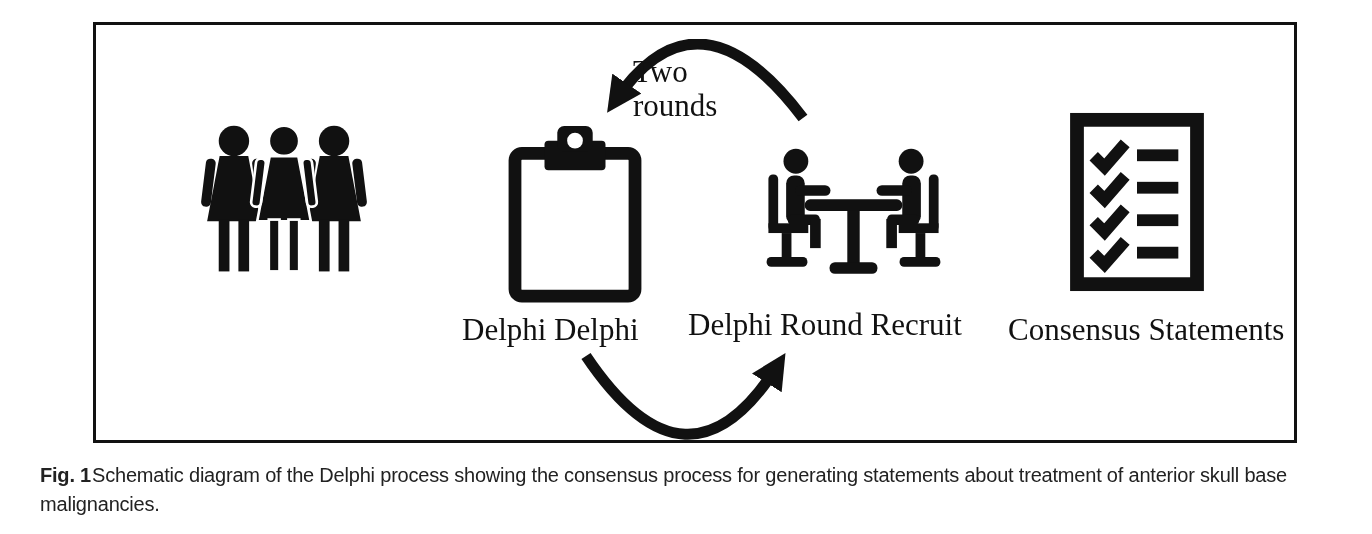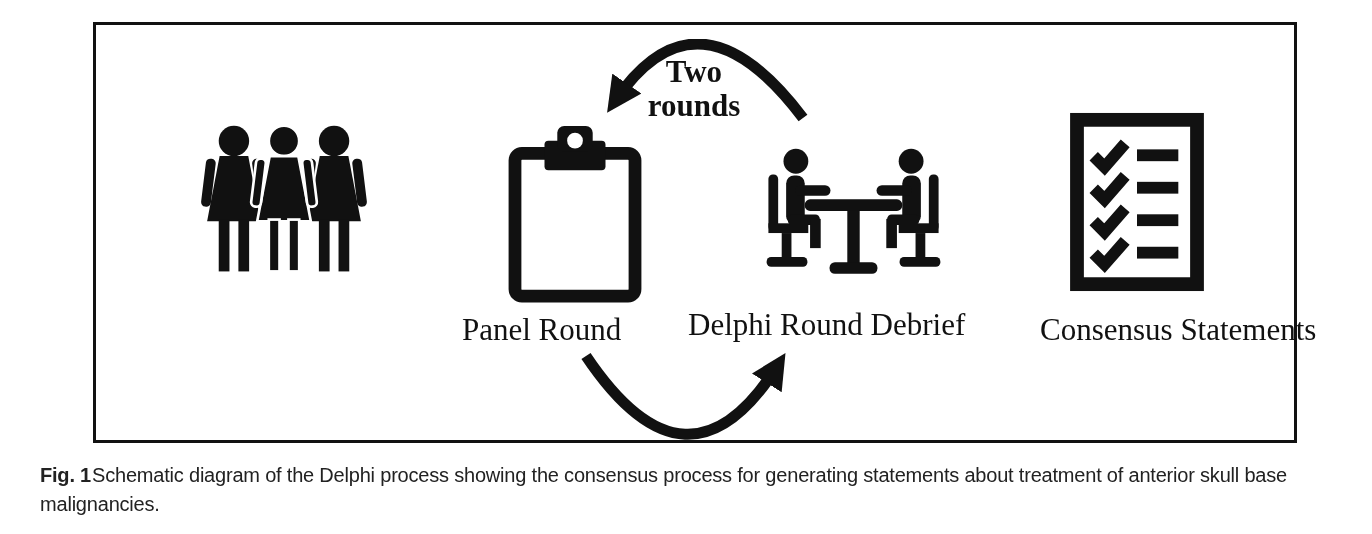--- a/index.html
+++ b/index.html
@@ -23,22 +23,20 @@
     font-family: "Liberation Serif", "DejaVu Serif", serif;
     font-size: 31px; line-height: 1.18; color: #111111;
     white-space: nowrap;
   }
   .step-label.wrap { white-space: normal; }
 
   .loop-label {
     position: absolute; left: 537px; top: 30px; width: 122px;
     font-family: "Liberation Serif", "DejaVu Serif", serif;
     font-size: 31px; line-height: 1.1; color: #111111;
-    text-align: center;
-    font-weight: bold;
   }
 
   svg { display: block; }
   .ink { fill: #111111; }
   .ink-stroke { stroke: #111111; fill: none; }
 
   .caption {
     position: absolute; left: 40px; top: 461px; width: 1312px;
     font-size: 20px; line-height: 1.45; color: #222222;
     letter-spacing: -0.2px;
@@ -80,21 +78,21 @@
 
     <div class="loop-label">Two rounds</div>
 
     <svg class="abs" style="left:404px; top:96px;" width="150" height="182" viewBox="0 0 150 185" aria-hidden="true">
       <rect x="14" y="33" width="122" height="145" rx="7" fill="#ffffff" stroke="#111111" stroke-width="13"></rect>
       <rect x="44" y="20" width="62" height="30" rx="4" class="ink"></rect>
       <rect x="57" y="5" width="36" height="26" rx="7" class="ink"></rect>
       <circle cx="75" cy="20" r="8" fill="#ffffff"></circle>
     </svg>
 
-    <div class="step-label" style="left:366px; top:287px;">Panel Round</div>
+    <div class="step-label" style="left:366px; top:287px;">Delphi Delphi</div>
 
     <svg class="abs" style="left:477px; top:323px;" width="230" height="95" viewBox="0 0 230 95" aria-hidden="true">
       <defs>
         <marker id="ah2" viewBox="0 0 10 10" refX="6" refY="5" markerWidth="3.2" markerHeight="3.2" orient="auto">
           <path d="M0,0 L10,5 L0,10 Z" fill="#111111"></path>
         </marker>
       </defs>
       <path d="M 13,8 Q 115,160 205,17" class="ink-stroke" stroke-width="11" marker-end="url(#ah2)"></path>
     </svg>
 
@@ -112,37 +110,37 @@
           <rect x="12" y="133" width="46" height="11" rx="5" class="ink"></rect>
         </g>
       </defs>
       <use href="#sitter"></use>
       <use href="#sitter" transform="translate(220 0) scale(-1 1)"></use>
       <rect x="55" y="68" width="110" height="13" rx="6" class="ink"></rect>
       <rect x="103" y="81" width="14" height="60" class="ink"></rect>
       <rect x="83" y="139" width="54" height="13" rx="6" class="ink"></rect>
     </svg>
 
-    <div class="step-label" style="left:592px; top:282px;">Delphi Round Debrief</div>
+    <div class="step-label" style="left:592px; top:282px;">Delphi Round Recruit</div>
 
     <svg class="abs" style="left:972px; top:86px;" width="138" height="182" viewBox="0 0 140 185" aria-hidden="true">
       <rect x="9" y="9" width="122" height="167" fill="#ffffff" stroke="#111111" stroke-width="14"></rect>
       <g>
         <path d="M 26,46 l 11,11 l 21,-24" class="ink-stroke" stroke-width="12"></path>
         <rect x="70" y="39" width="42" height="12" class="ink"></rect>
         <path d="M 26,79 l 11,11 l 21,-24" class="ink-stroke" stroke-width="12"></path>
         <rect x="70" y="72" width="42" height="12" class="ink"></rect>
         <path d="M 26,112 l 11,11 l 21,-24" class="ink-stroke" stroke-width="12"></path>
         <rect x="70" y="105" width="42" height="12" class="ink"></rect>
         <path d="M 26,145 l 11,11 l 21,-24" class="ink-stroke" stroke-width="12"></path>
         <rect x="70" y="138" width="42" height="12" class="ink"></rect>
       </g>
     </svg>
 
-    <div class="step-label" style="left:944px; top:287px;">Consensus Statements</div>
+    <div class="step-label" style="left:912px; top:287px;">Consensus Statements</div>
 
   </div>
 
   <p class="caption">
     <span class="fig-label">Fig. 1</span><span>Schematic diagram of the Delphi process showing the consensus process for generating statements about treatment of anterior skull base malignancies.</span>
   </p>
 
 </div>
 
 </body></html>

